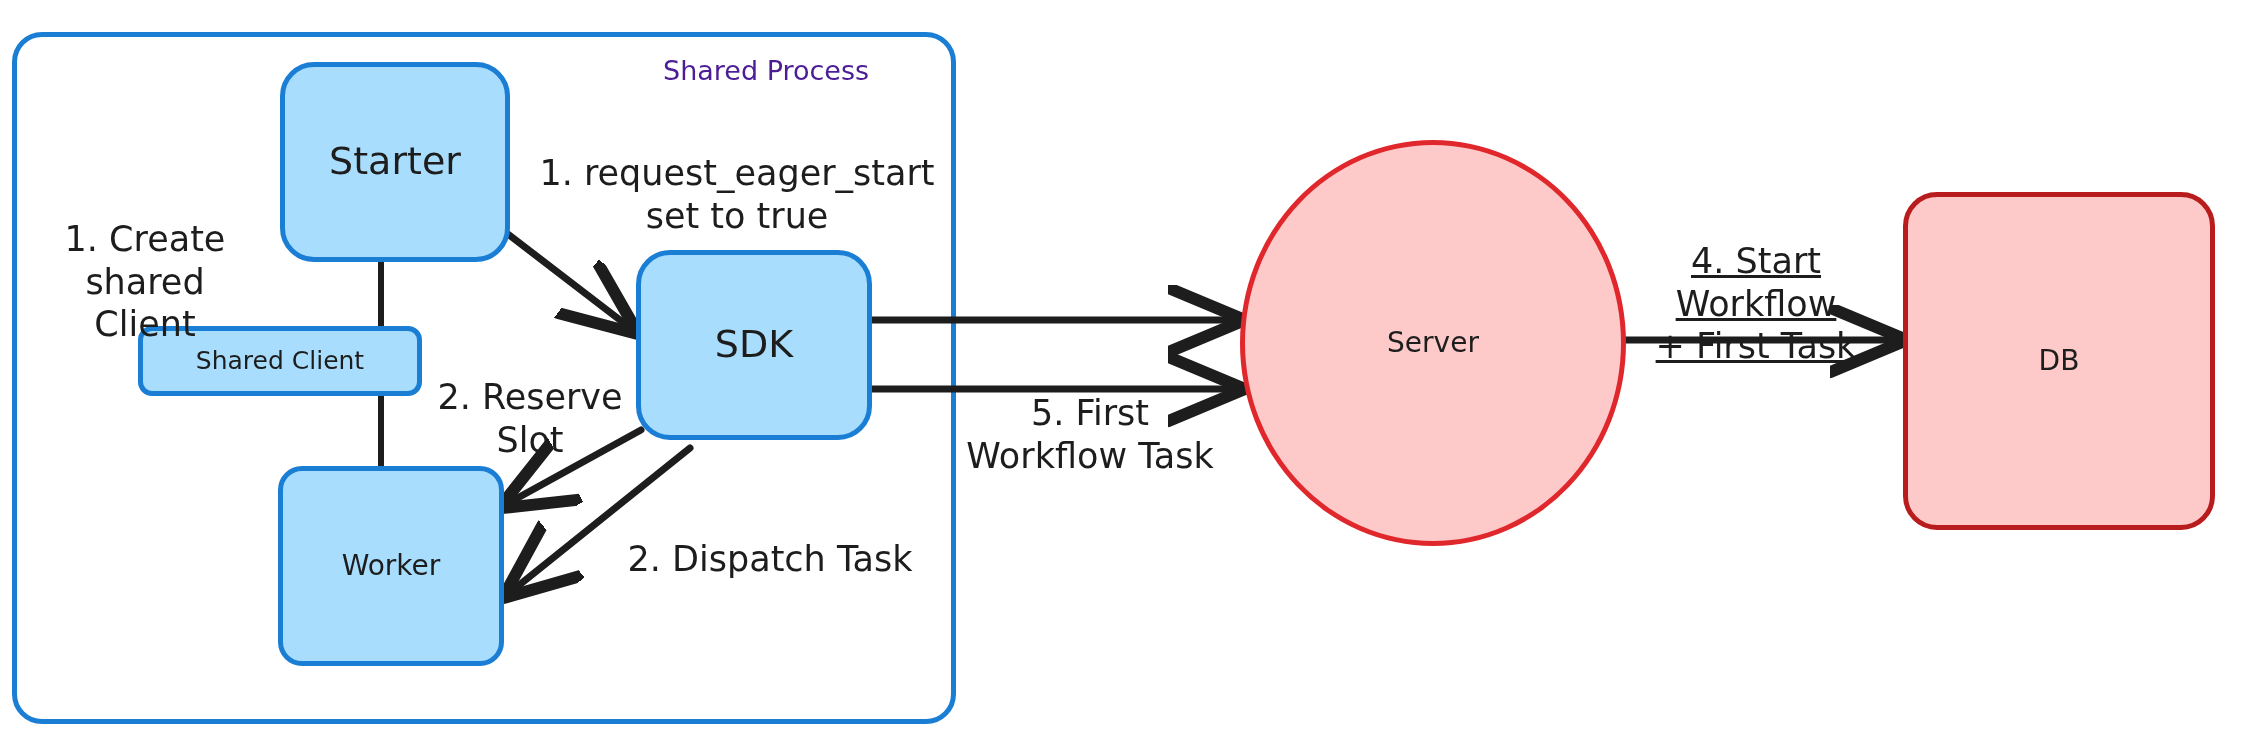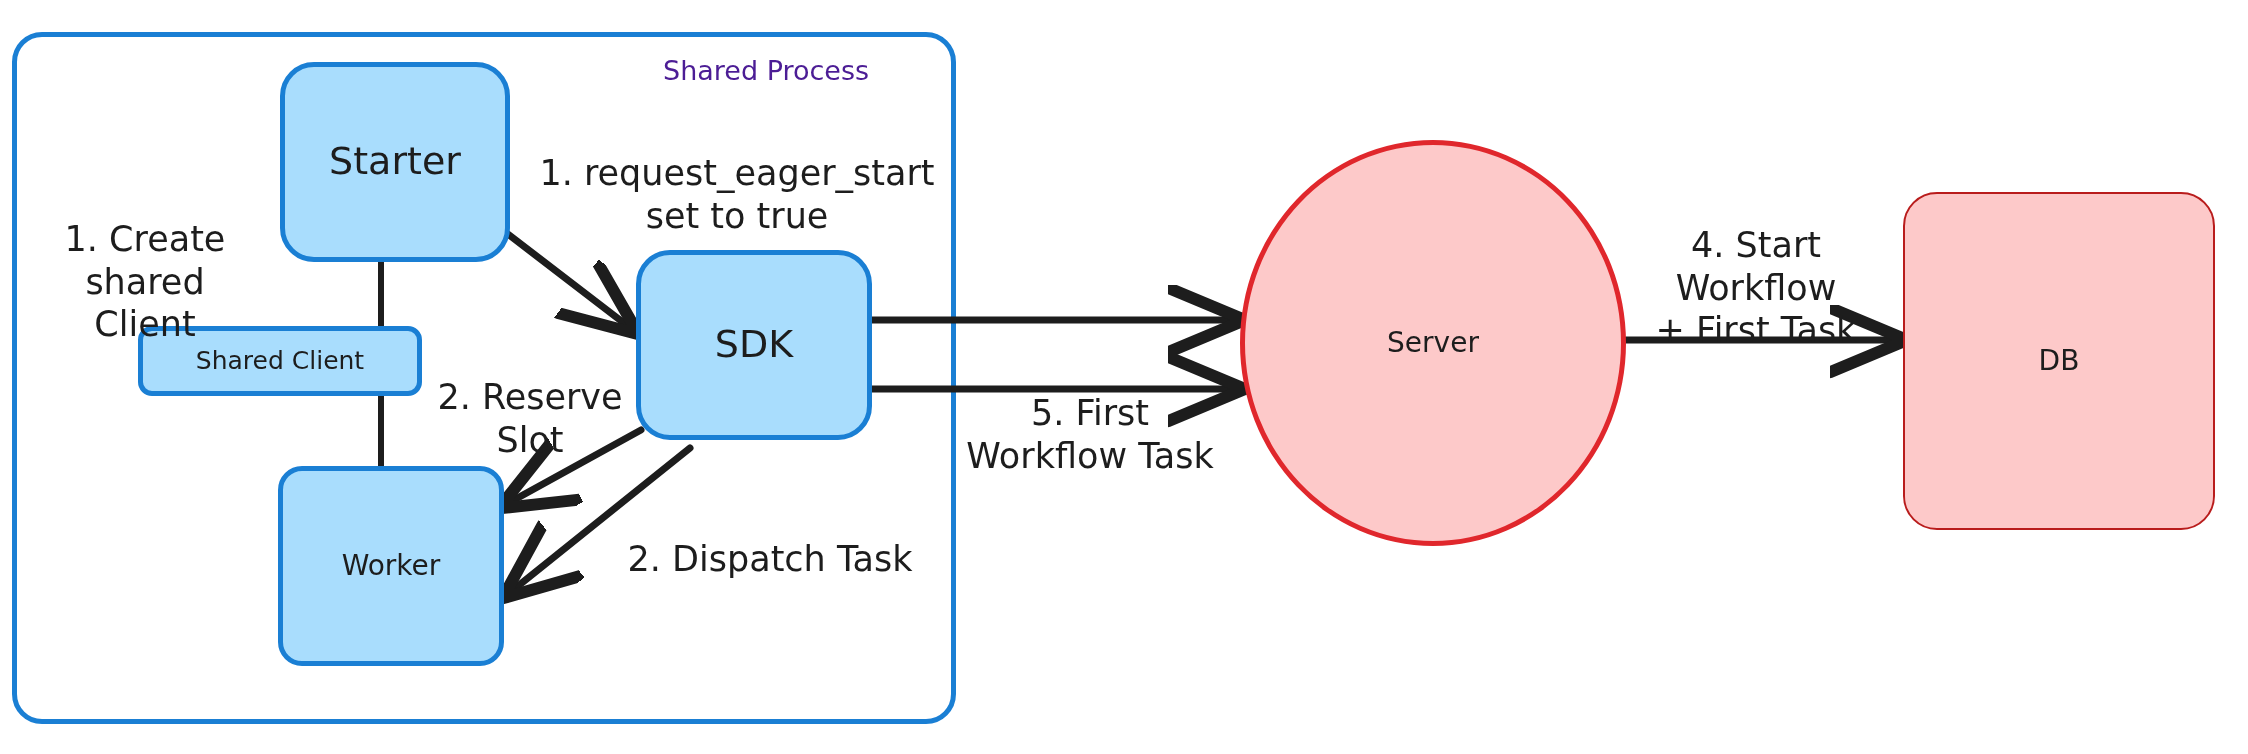--- a/index.html
+++ b/index.html
@@ -43,21 +43,21 @@
     border: 5px solid #1a7fd4;
     border-radius: 34px;
   }
   .node-blue-small {
     background: #a9ddfd;
     border: 5px solid #1a7fd4;
     border-radius: 14px;
   }
   .node-red-rect {
     background: #fdc9c9;
-    border: 2px solid #b91c1c;
+    border: 5px solid #b91c1c;
     border-radius: 34px;
   }
   .node-ellipse {
     background: #fdc9c9;
     border: 5px solid #e0272c;
     border-radius: 50%;
   }
   .container-box {
     position: absolute;
     box-sizing: border-box;
@@ -142,21 +142,21 @@
   <div class="edge-label" style="left:30px; top:218px; width:230px;">1. Create
 shared Client</div>
 
   <div class="edge-label" style="left:537px; top:152px; width:400px;">1. request_eager_start
 set to true</div>
 
   <div class="edge-label" style="left:425px; top:376px; width:210px;">2. Reserve
 Slot</div>
 
 
-  <div class="edge-label" style="left:1606px; top:224px; width:300px;">4. Start Workflow
+  <div class="edge-label" style="left:1606px; top:240px; width:300px;text-decoration:underline;">4. Start Workflow
 + First Task</div>
 
   <div class="edge-label" style="left:955px; top:392px; width:270px;">5. First
 Workflow Task</div>
 
   <div class="edge-label" style="left:620px; top:538px; width:300px;">2. Dispatch Task</div>
 
 </div>
 
 </body></html>

